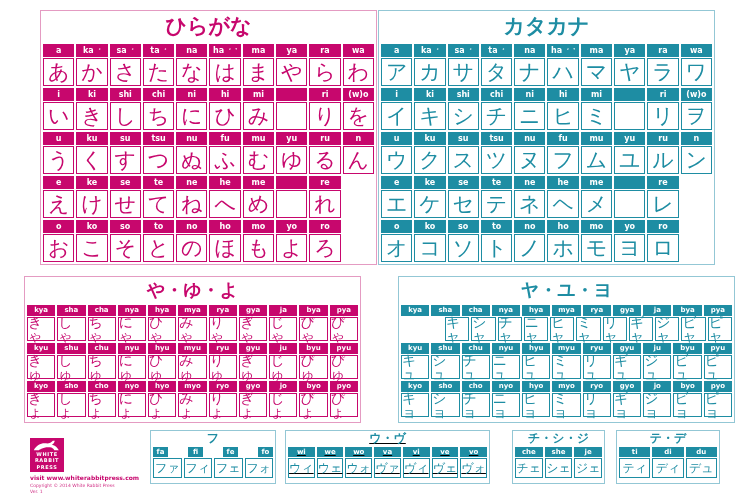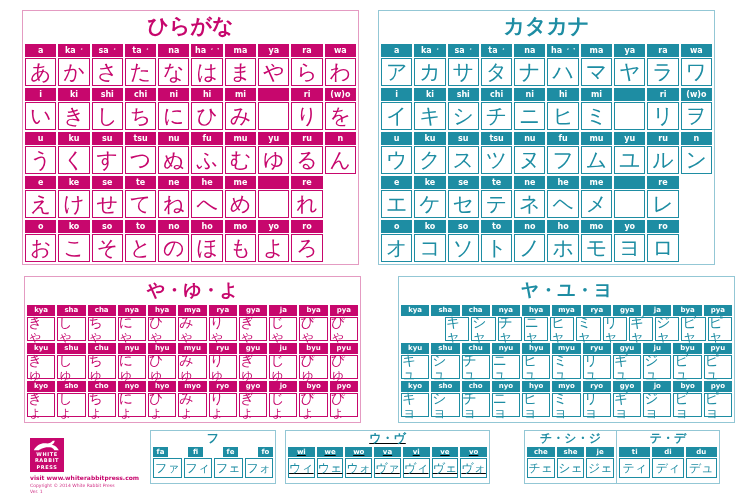--- a/index.html
+++ b/index.html
@@ -26,27 +26,27 @@
 
   .size-l .hdr-cell{height:13px;font-size:8px;}
   .size-l .kana-cell{height:28px;font-size:21px;}
   .size-m .hdr-cell{height:11px;font-size:7px;}
   .size-m .kana-cell{height:24px;font-size:14px;}
   .size-s .hdr-cell{height:10px;font-size:7px;}
   .size-s .kana-cell{height:20px;font-size:12px;}
 
   .mark{font-size:0.75em;vertical-align:super;margin-left:1px;}
 
-  #hira{left:22px;top:10px;width:337px;height:255px;}
+  #hira{left:40px;top:10px;width:337px;height:255px;}
   #kata{left:378px;top:10px;width:337px;height:255px;}
   #hira-combo{left:24px;top:276px;width:337px;height:147px;}
   #kata-combo{left:398px;top:276px;width:337px;height:147px;}
   #ext-0{left:150px;top:430px;width:126px;height:54px;}
   #ext-1{left:285px;top:430px;width:205px;height:54px;text-decoration:underline;}
-  #ext-2{left:524px;top:430px;width:93px;height:54px;}
+  #ext-2{left:512px;top:430px;width:93px;height:54px;}
   #ext-3{left:616px;top:430px;width:104px;height:54px;}
 
   #logo{position:absolute;left:30px;top:438px;width:34px;height:34px;background:var(--magenta);
         display:flex;flex-direction:column;align-items:center;justify-content:center;gap:1px;}
   #logo svg{display:block;}
   .logo-line{font-size:5px;line-height:5.5px;color:#fff;font-weight:bold;letter-spacing:0.6px;}
   #visit{position:absolute;left:30px;top:474px;font-size:6px;font-weight:bold;color:var(--magenta);}
   #copyright{position:absolute;left:30px;top:483px;font-size:4.5px;color:var(--magenta);opacity:.85;}
   #version{position:absolute;left:30px;top:489px;font-size:4.5px;color:var(--magenta);opacity:.85;}
 </style>

